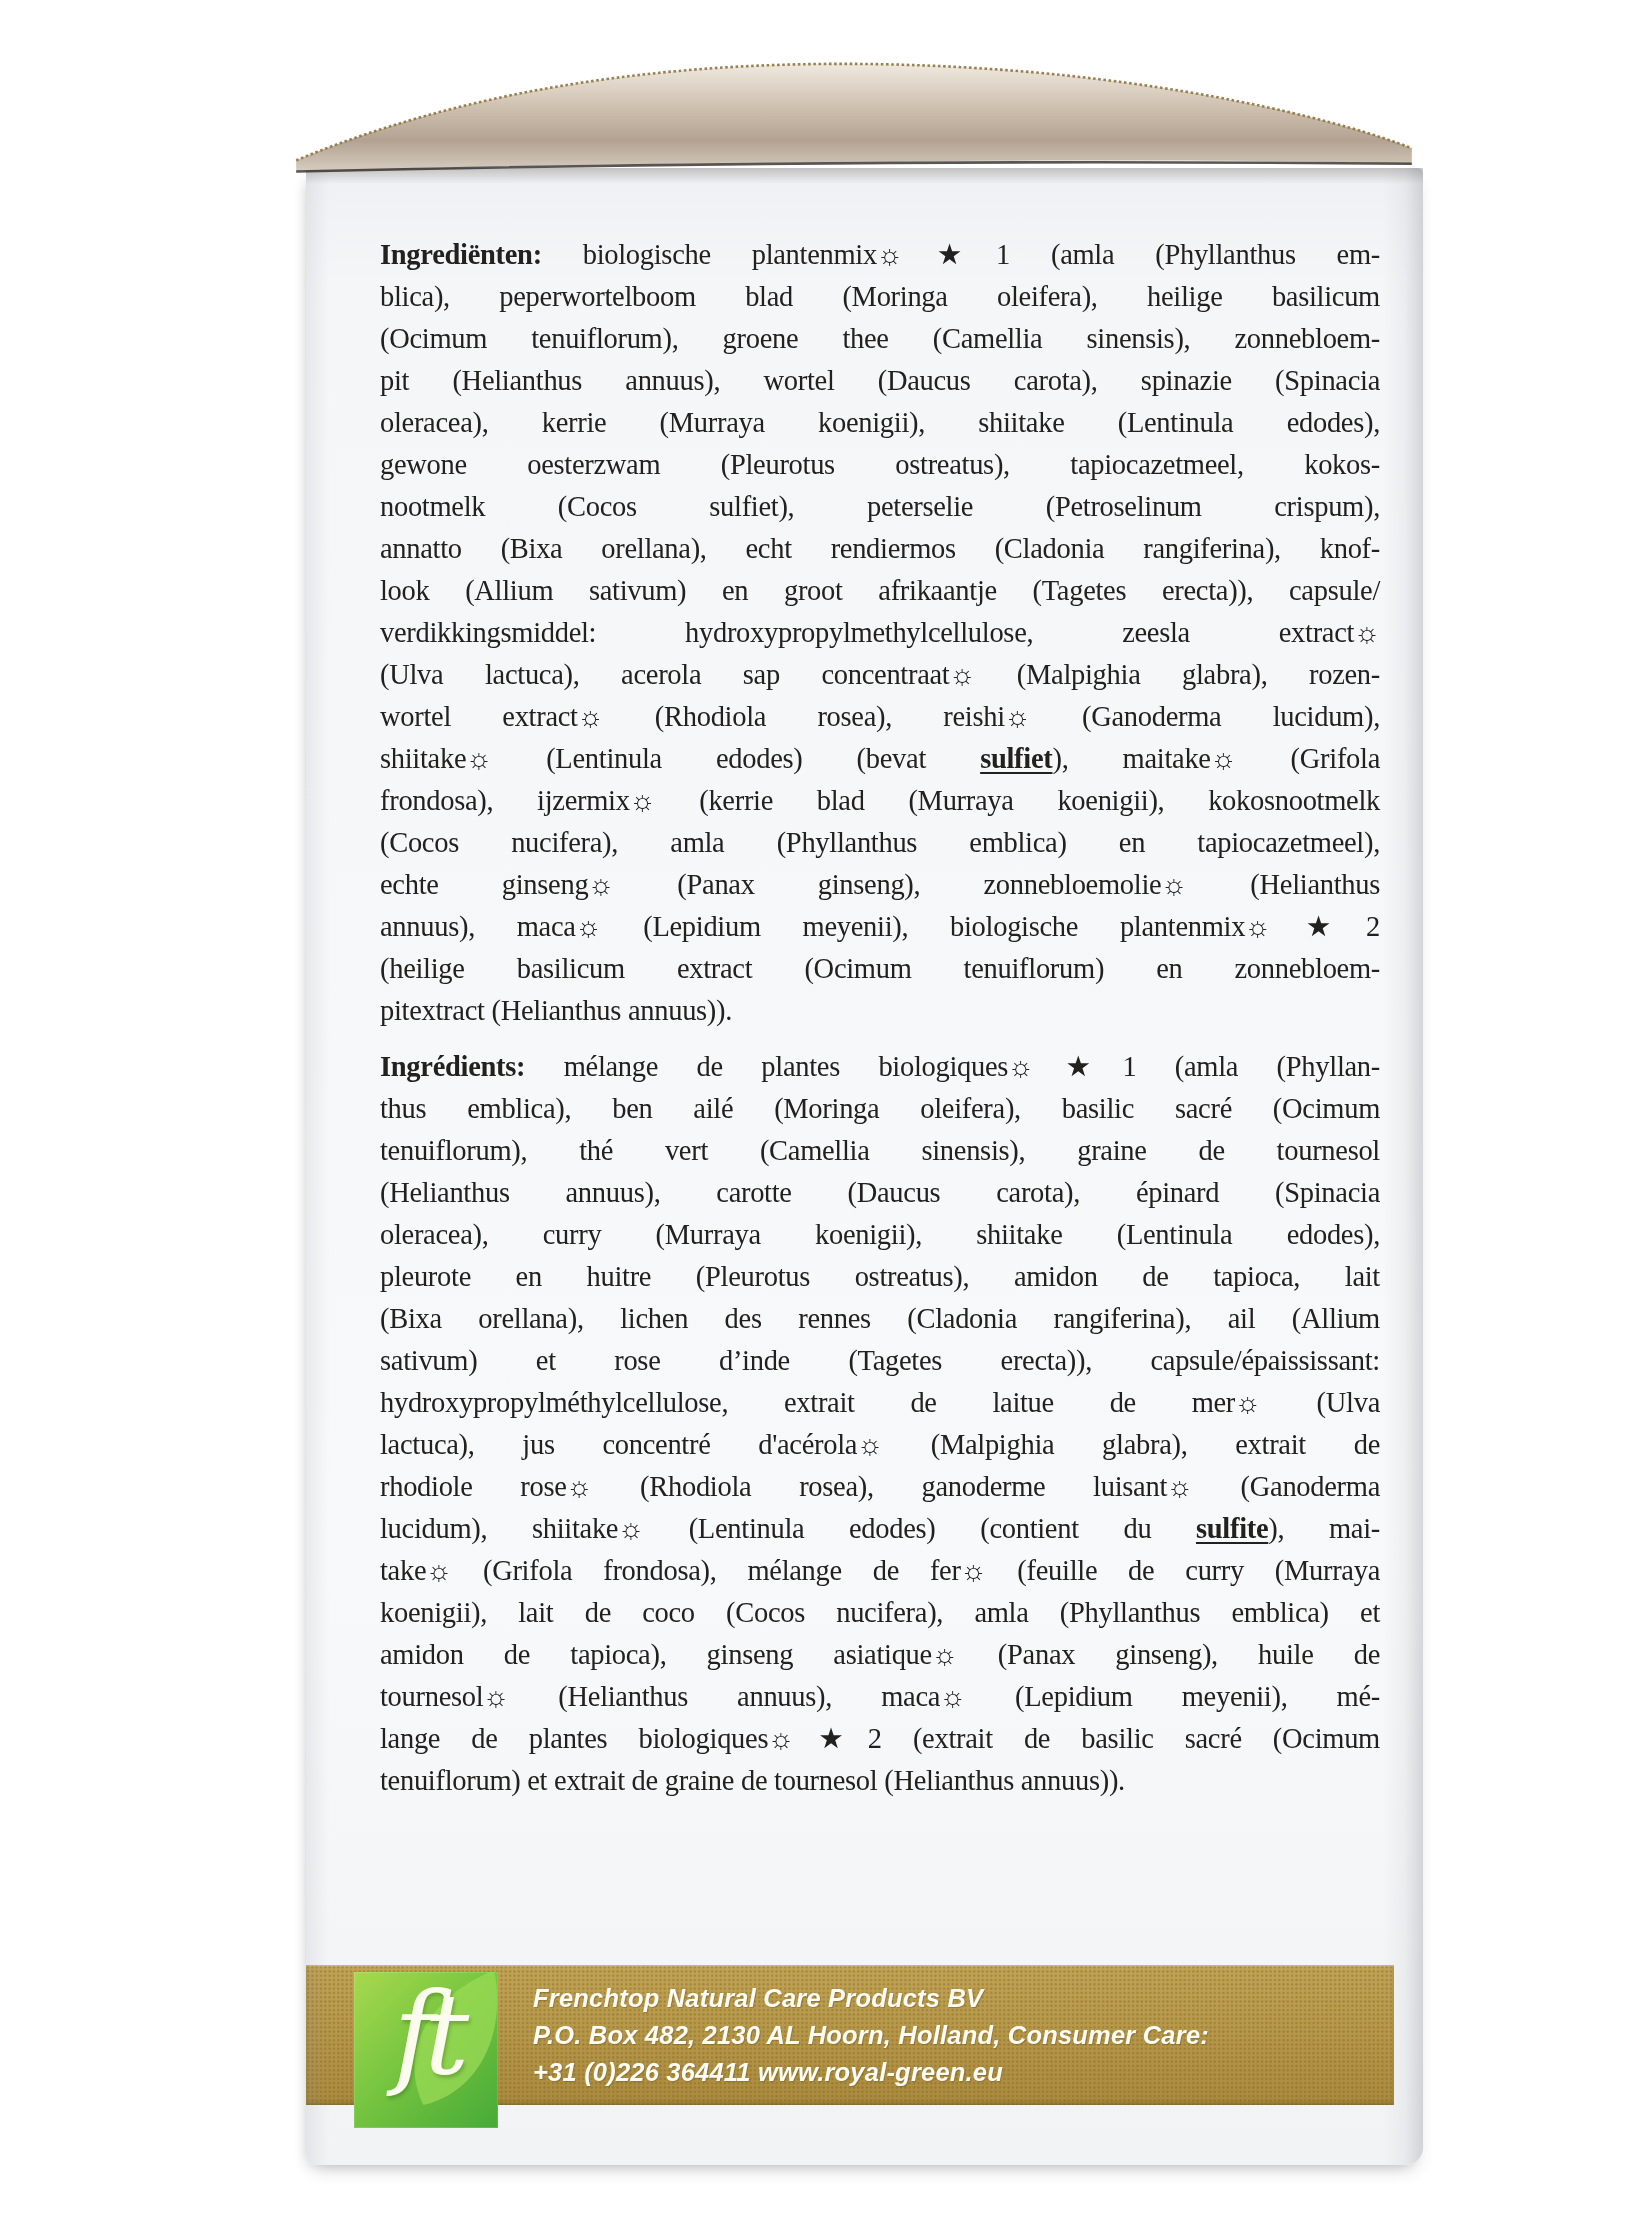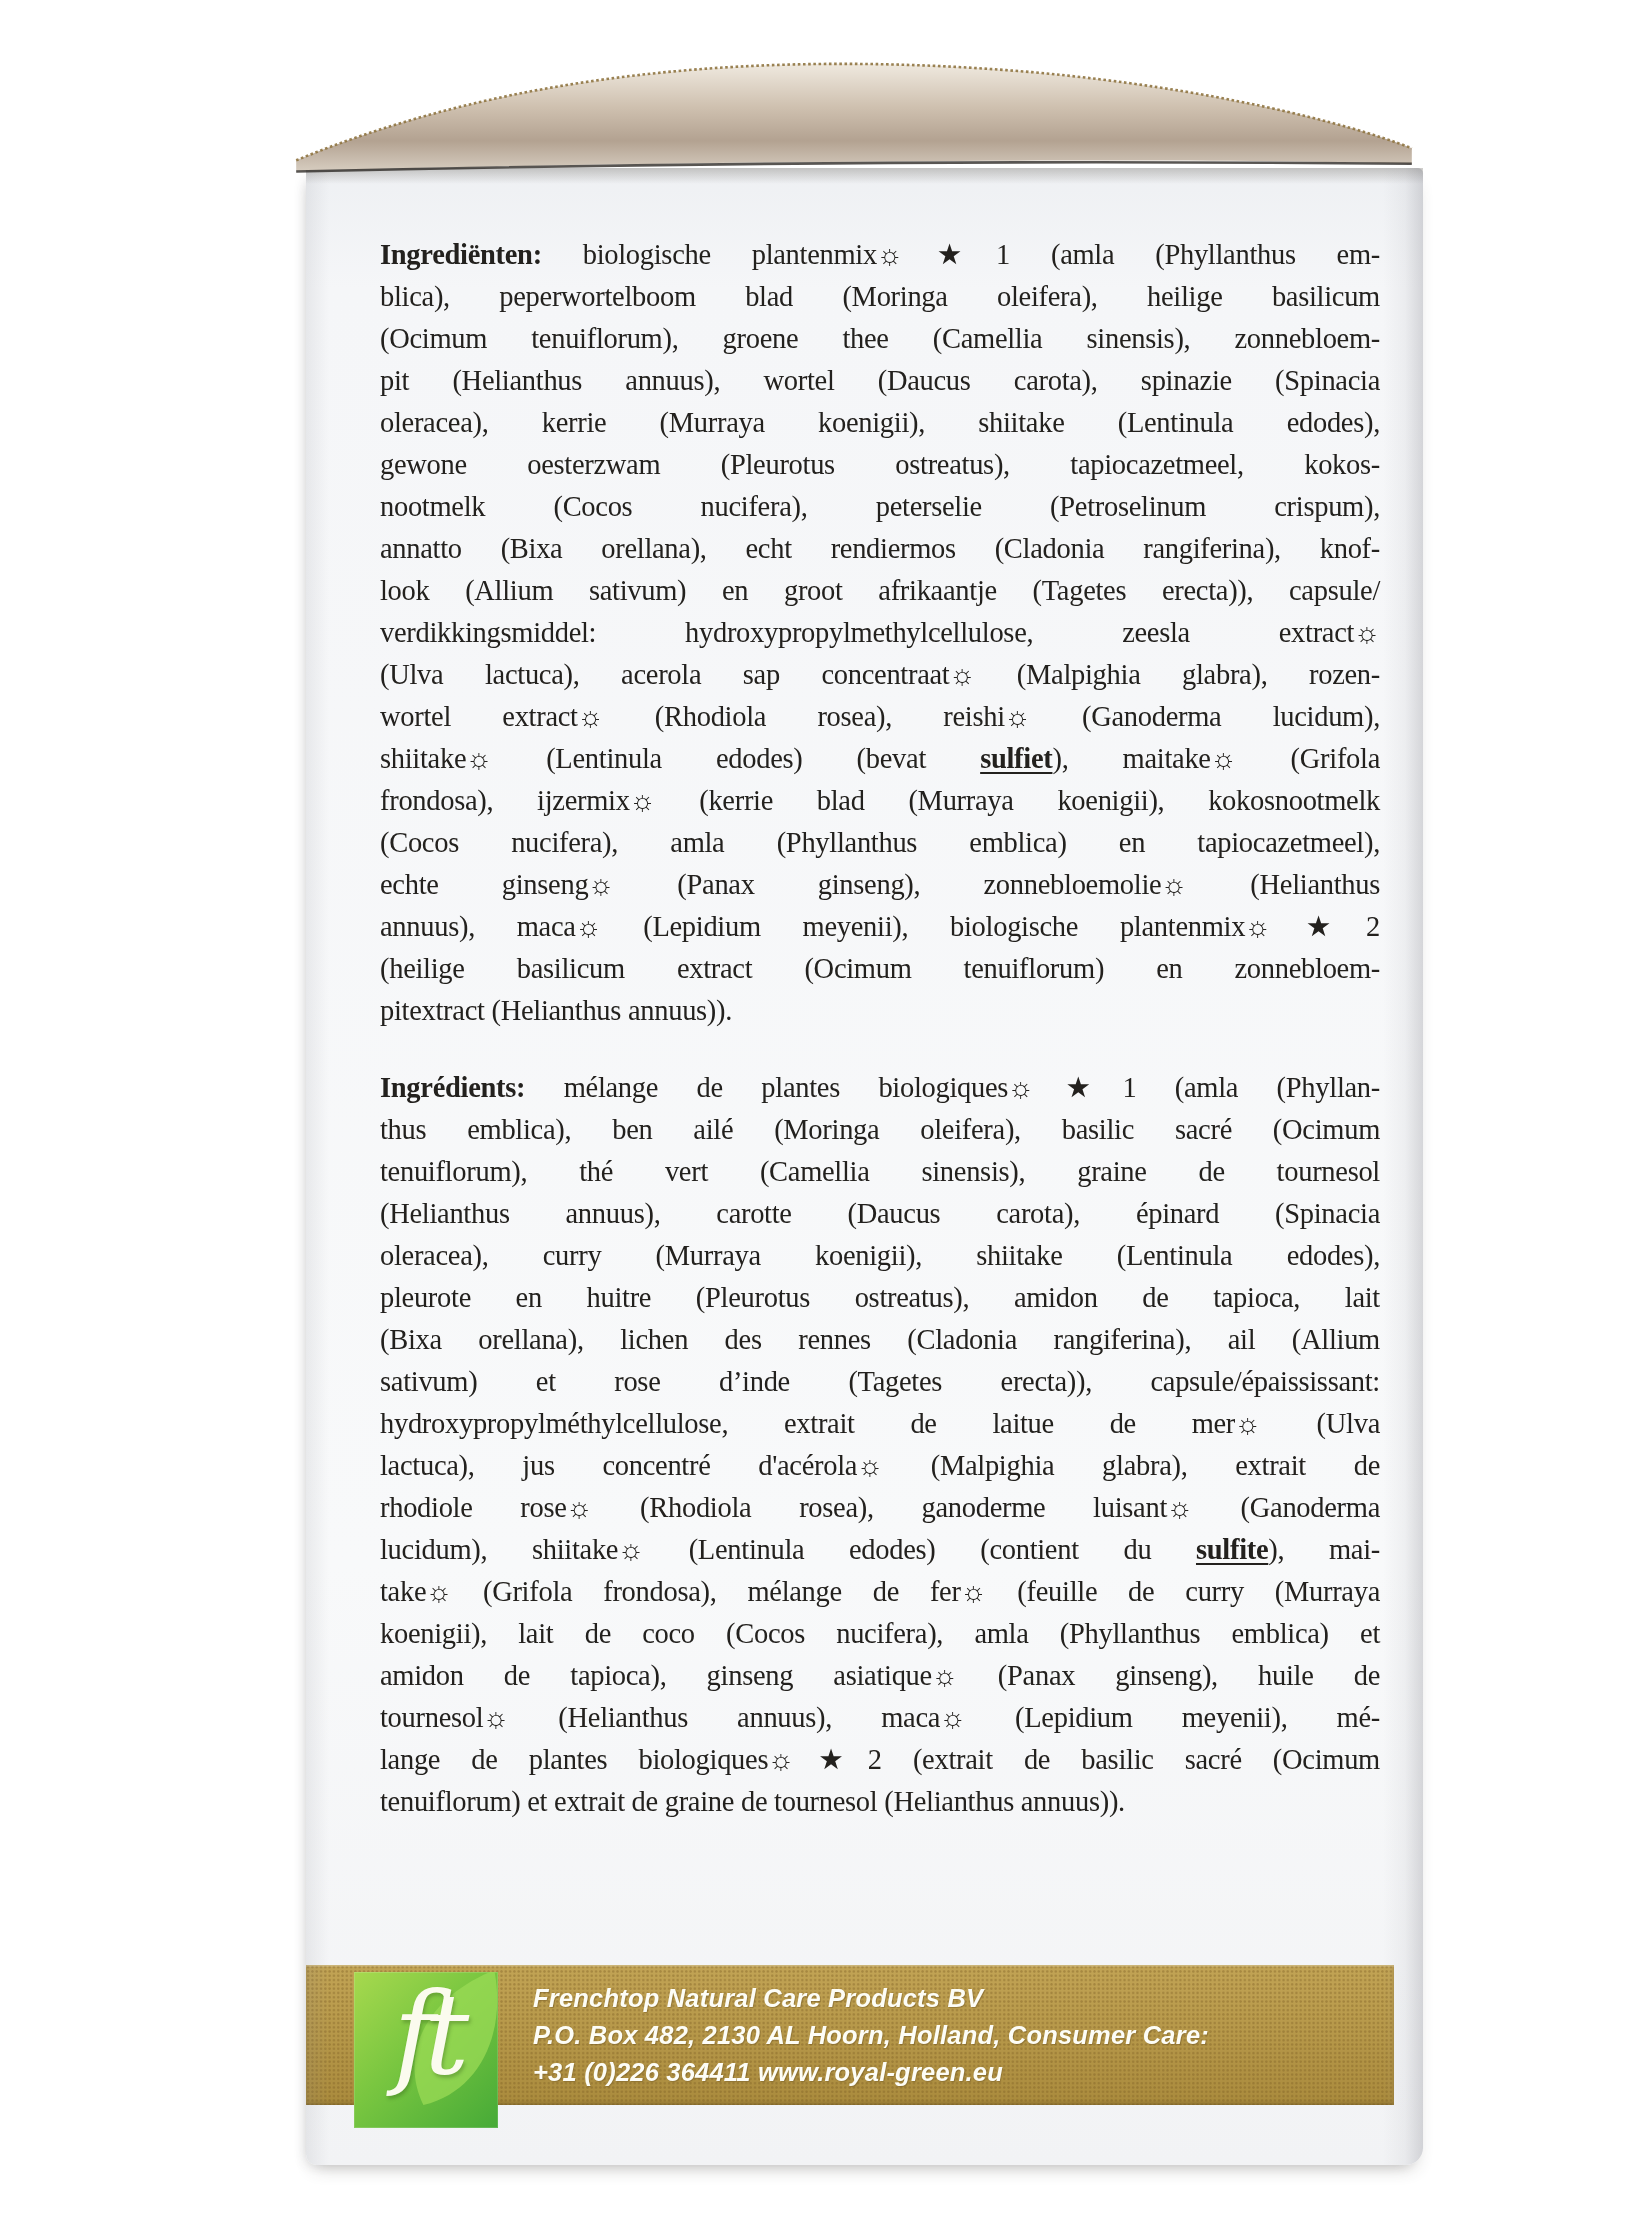--- a/index.html
+++ b/index.html
@@ -32,21 +32,21 @@
 
   
   .content{position:absolute;left:74px;top:66px;width:1000px;color:#23211e;z-index:4;}
   .tline{
     font-size:28.5px;line-height:42px;letter-spacing:-0.3px;
     text-align:justify;text-align-last:justify;white-space:nowrap;
   }
   .tline-last{text-align-last:left;}
   .b{font-weight:bold;}
   .u{text-decoration:underline;text-decoration-thickness:2.2px;text-underline-offset:4.3px;}
-  .para-fr{margin-top:35px;}
+  .para-fr{margin-top:14px;}
 
   
   .band{
     position:absolute;left:0;top:1797px;width:1088px;height:140px;z-index:4;
     background-color:#b09140;
     background-image:radial-gradient(rgba(122,92,34,.38) 0.9px,rgba(0,0,0,0) 1.5px),
                      linear-gradient(180deg,#c2a455,#aa8b3d);
     background-size:4.3px 4.3px,100% 100%;
     box-shadow:inset 0 1.7px 0 rgba(255,255,255,.22), inset 0 -2.6px 3.5px rgba(90,70,25,.35);
   }
@@ -96,21 +96,21 @@
     <div class="edge-right"></div>
 
     <div class="content">
       <div class="para">
           <div class="tline"><span class="b">Ingrediënten:</span><span> biologische plantenmix☼★1 (amla (Phyllanthus em-</span></div>
           <div class="tline"><span>blica), peperwortelboom blad (Moringa oleifera), heilige basilicum</span></div>
           <div class="tline"><span>(Ocimum tenuiflorum), groene thee (Camellia sinensis), zonnebloem-</span></div>
           <div class="tline"><span>pit (Helianthus annuus), wortel (Daucus carota), spinazie (Spinacia</span></div>
           <div class="tline"><span>oleracea), kerrie (Murraya koenigii), shiitake (Lentinula edodes),</span></div>
           <div class="tline"><span>gewone oesterzwam (Pleurotus ostreatus), tapiocazetmeel, kokos-</span></div>
-          <div class="tline"><span>nootmelk (Cocos nucifera), peterselie (Petroselinum crispum),</span></div>
+          <div class="tline"><span>nootmelk (Cocos sulfiet), peterselie (Petroselinum crispum),</span></div>
           <div class="tline"><span>annatto (Bixa orellana), echt rendiermos (Cladonia rangiferina), knof-</span></div>
           <div class="tline"><span>look (Allium sativum) en groot afrikaantje (Tagetes erecta)), capsule/</span></div>
           <div class="tline"><span>verdikkingsmiddel: hydroxypropylmethylcellulose, zeesla extract☼</span></div>
           <div class="tline"><span>(Ulva lactuca), acerola sap concentraat☼ (Malpighia glabra), rozen-</span></div>
           <div class="tline"><span>wortel extract☼ (Rhodiola rosea), reishi☼ (Ganoderma lucidum),</span></div>
           <div class="tline"><span>shiitake☼ (Lentinula edodes) (bevat </span><span class="b u">sulfiet</span><span>), maitake☼ (Grifola</span></div>
           <div class="tline"><span>frondosa), ijzermix☼ (kerrie blad (Murraya koenigii), kokosnootmelk</span></div>
           <div class="tline"><span>(Cocos nucifera), amla (Phyllanthus emblica) en tapiocazetmeel),</span></div>
           <div class="tline"><span>echte ginseng☼ (Panax ginseng), zonnebloemolie☼ (Helianthus</span></div>
           <div class="tline"><span>annuus), maca☼ (Lepidium meyenii), biologische plantenmix☼★2</span></div>

